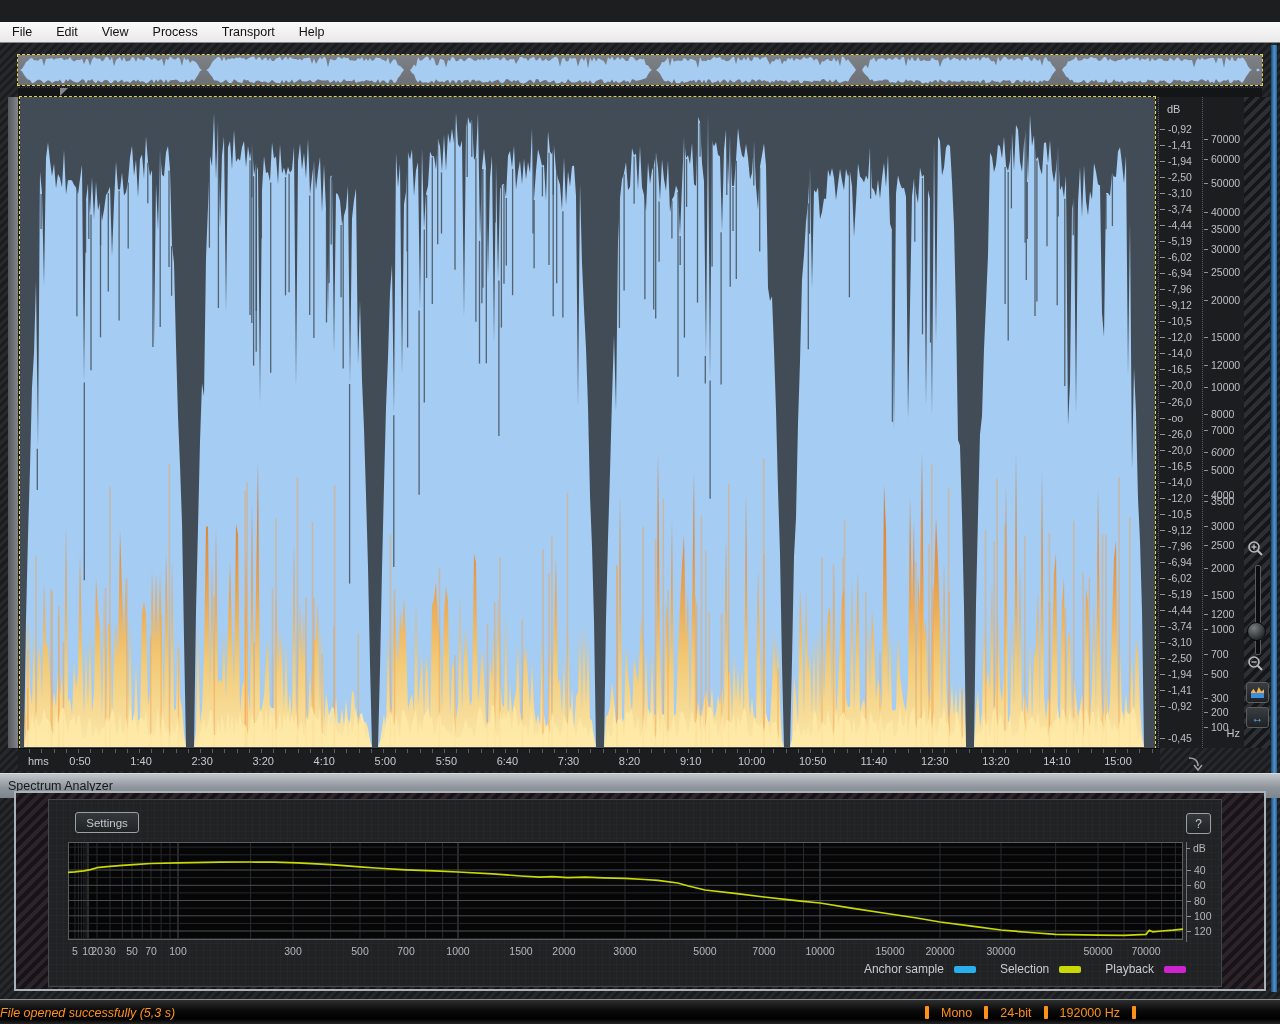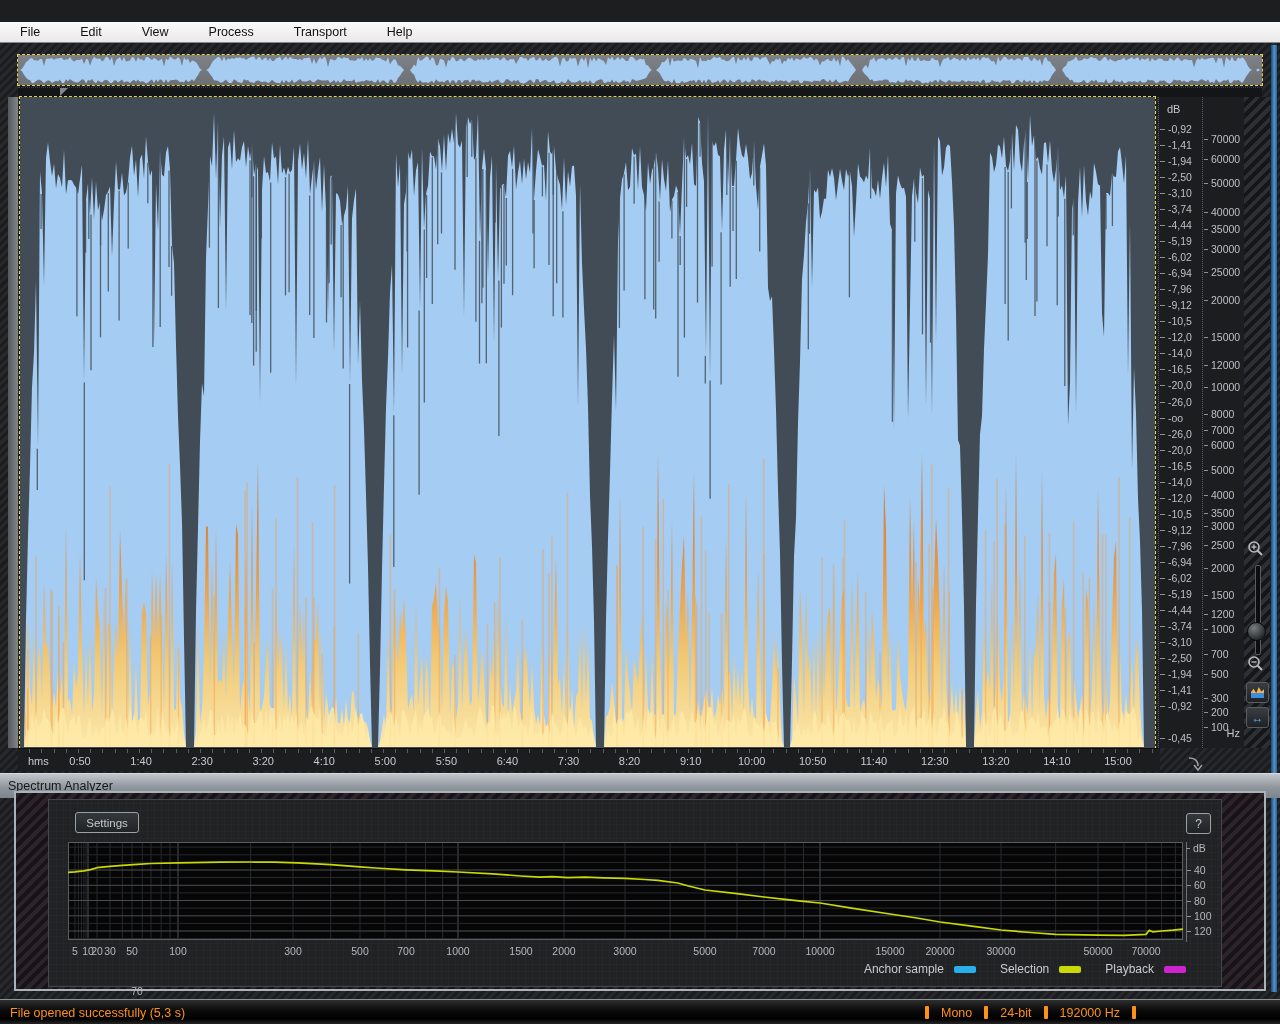--- a/index.html
+++ b/index.html
@@ -21,21 +21,21 @@
   .winbtn.close{width:43px;border-radius:0 0 4px 0;
     background:linear-gradient(#f09d84,#d4512c 45%,#9c2508 50%,#b23a14);}
   .glyph-min{width:9px;height:3px;background:#fff;box-shadow:0 1px 1px #000;margin-top:5px;}
   .glyph-restore{width:7px;height:6px;border:1px solid #fff;box-shadow:2px -2px 0 -1px #fff, 0 1px 2px #000;}
   .glyph-x{position:relative;width:11px;height:11px;}
   .glyph-x::before,.glyph-x::after{content:"";position:absolute;left:5px;top:0;width:2.4px;height:11px;
     background:#fff;border-radius:1px;box-shadow:0 1px 1px rgba(0,0,0,.6);}
   .glyph-x::before{transform:rotate(45deg);} .glyph-x::after{transform:rotate(-45deg);}
   #menubar{left:0;top:22px;width:1280px;height:20px;background:linear-gradient(#fbfbfb,#e9e9e9);
     border-bottom:1px solid #888;display:flex;align-items:center;font-size:12.5px;color:#111;}
-  .menuitem{padding:2px 20px;cursor:default;}
+  .menuitem{padding:2px 12px;cursor:default;}
   
   #workarea{left:0;top:43px;width:1280px;height:956px;
     background:repeating-linear-gradient(135deg,#26282b 0 3px,#1a1c1e 3px 6px);}
   
   #overview{left:18px;top:55px;width:1244px;height:30px;background:linear-gradient(#7e8287,#6c7075);
     outline:1px dashed #e3d24a;}
   #hscroll{left:18px;top:87px;width:1244px;height:9px;background:#131517;
     border-top:1px dotted #3c3f42;border-bottom:1px dotted #3c3f42;}
   #hscroll-grip{left:60px;top:88px;width:0;height:0;
     border-left:8px solid #84888c;border-bottom:8px solid transparent;}
@@ -98,21 +98,21 @@
   #sa-dbaxis span::before{content:"";position:absolute;left:-7px;top:6px;width:4px;height:1px;background:#8e9296;}
   #sa-freqaxis{left:0;top:945px;width:1280px;height:14px;color:#b4b8bc;font-size:10.5px;}
   #sa-freqaxis span{position:absolute;transform:translateX(-50%);}
   #sa-legend{right:80px;top:961px;height:16px;display:flex;align-items:center;gap:10px;
     color:#c8ccd0;font-size:12px;}
   .swatch{width:22px;height:7px;border-radius:2px;margin-right:14px;}
   
   #statusbar{left:0;top:999px;width:1280px;height:25px;border-top:1px solid #8e9296;
     background:linear-gradient(#2e2e2e,#0c0c0c 40%,#000 75%,#2a2a2a);
     color:#ff9018;font-size:12.5px;display:flex;align-items:center;}
-  #status-msg{margin-left:10px;}
+  #status-msg{font-style:italic;}
   #status-right{position:absolute;right:132px;display:flex;align-items:center;}
   .pipe{display:inline-block;width:4px;height:13px;background:#ff9018;border-radius:1px;margin:0 12px;}
   svg{display:block;}
 </style>
 </head>
 <body>
 
 <div id="root">
 
 
@@ -405,24 +405,24 @@
       <span class="t" style="top: 108.61px;">40000</span>
       <span class="t" style="top: 125.819px;">35000</span>
       <span class="t" style="top: 145.628px;">30000</span>
       <span class="t" style="top: 168.966px;">25000</span>
       <span class="t" style="top: 197.37px;">20000</span>
       <span class="t" style="top: 233.666px;">15000</span>
       <span class="t" style="top: 261.506px;">12000</span>
       <span class="t" style="top: 284.002px;">10000</span>
       <span class="t" style="top: 311.167px;">8000</span>
       <span class="t" style="top: 327.197px;">7000</span>
-      <span class="t" style="top: 342px;">6000</span>
+      <span class="t" style="top: 349px; font-style: italic;">6000</span>
       <span class="t" style="top: 366.681px;">5000</span>
       <span class="t" style="top: 392.006px;">4000</span>
-      <span class="t" style="top: 410px;">3500</span>
+      <span class="t" style="top: 398px;">3500</span>
       <span class="t" style="top: 423.413px;">3000</span>
       <span class="t" style="top: 442.473px;">2500</span>
       <span class="t" style="top: 464.778px;">2000</span>
       <span class="t" style="top: 491.664px;">1500</span>
       <span class="t" style="top: 510.91px;">1200</span>
       <span class="t" style="top: 525.512px;">1000</span>
       <span class="t" style="top: 551.002px;">700</span>
       <span class="t" style="top: 571.239px;">500</span>
       <span class="t" style="top: 595.175px;">300</span>
       <span class="t" style="top: 609.007px;">200</span>
@@ -557,21 +557,21 @@
       <span style="top: 52.5px;">80</span>
       <span style="top: 67.75px;">100</span>
       <span style="top: 83px;">120</span>
     </div>
   <div class="abs" id="sa-freqaxis">
       <span style="left: 75px;">5</span>
       <span style="left: 88px;">10</span>
       <span style="left: 97px;">20</span>
       <span style="left: 110px;">30</span>
       <span style="left: 132px;">50</span>
-      <span style="left: 137px; margin-top: 40px;">70</span>
+      <span style="left: 151px;">70</span>
       <span style="left: 178px;">100</span>
       <span style="left: 293px;">300</span>
       <span style="left: 360px;">500</span>
       <span style="left: 406px;">700</span>
       <span style="left: 458px;">1000</span>
       <span style="left: 521px;">1500</span>
       <span style="left: 564px;">2000</span>
       <span style="left: 625px;">3000</span>
       <span style="left: 705px;">5000</span>
       <span style="left: 764px;">7000</span>

